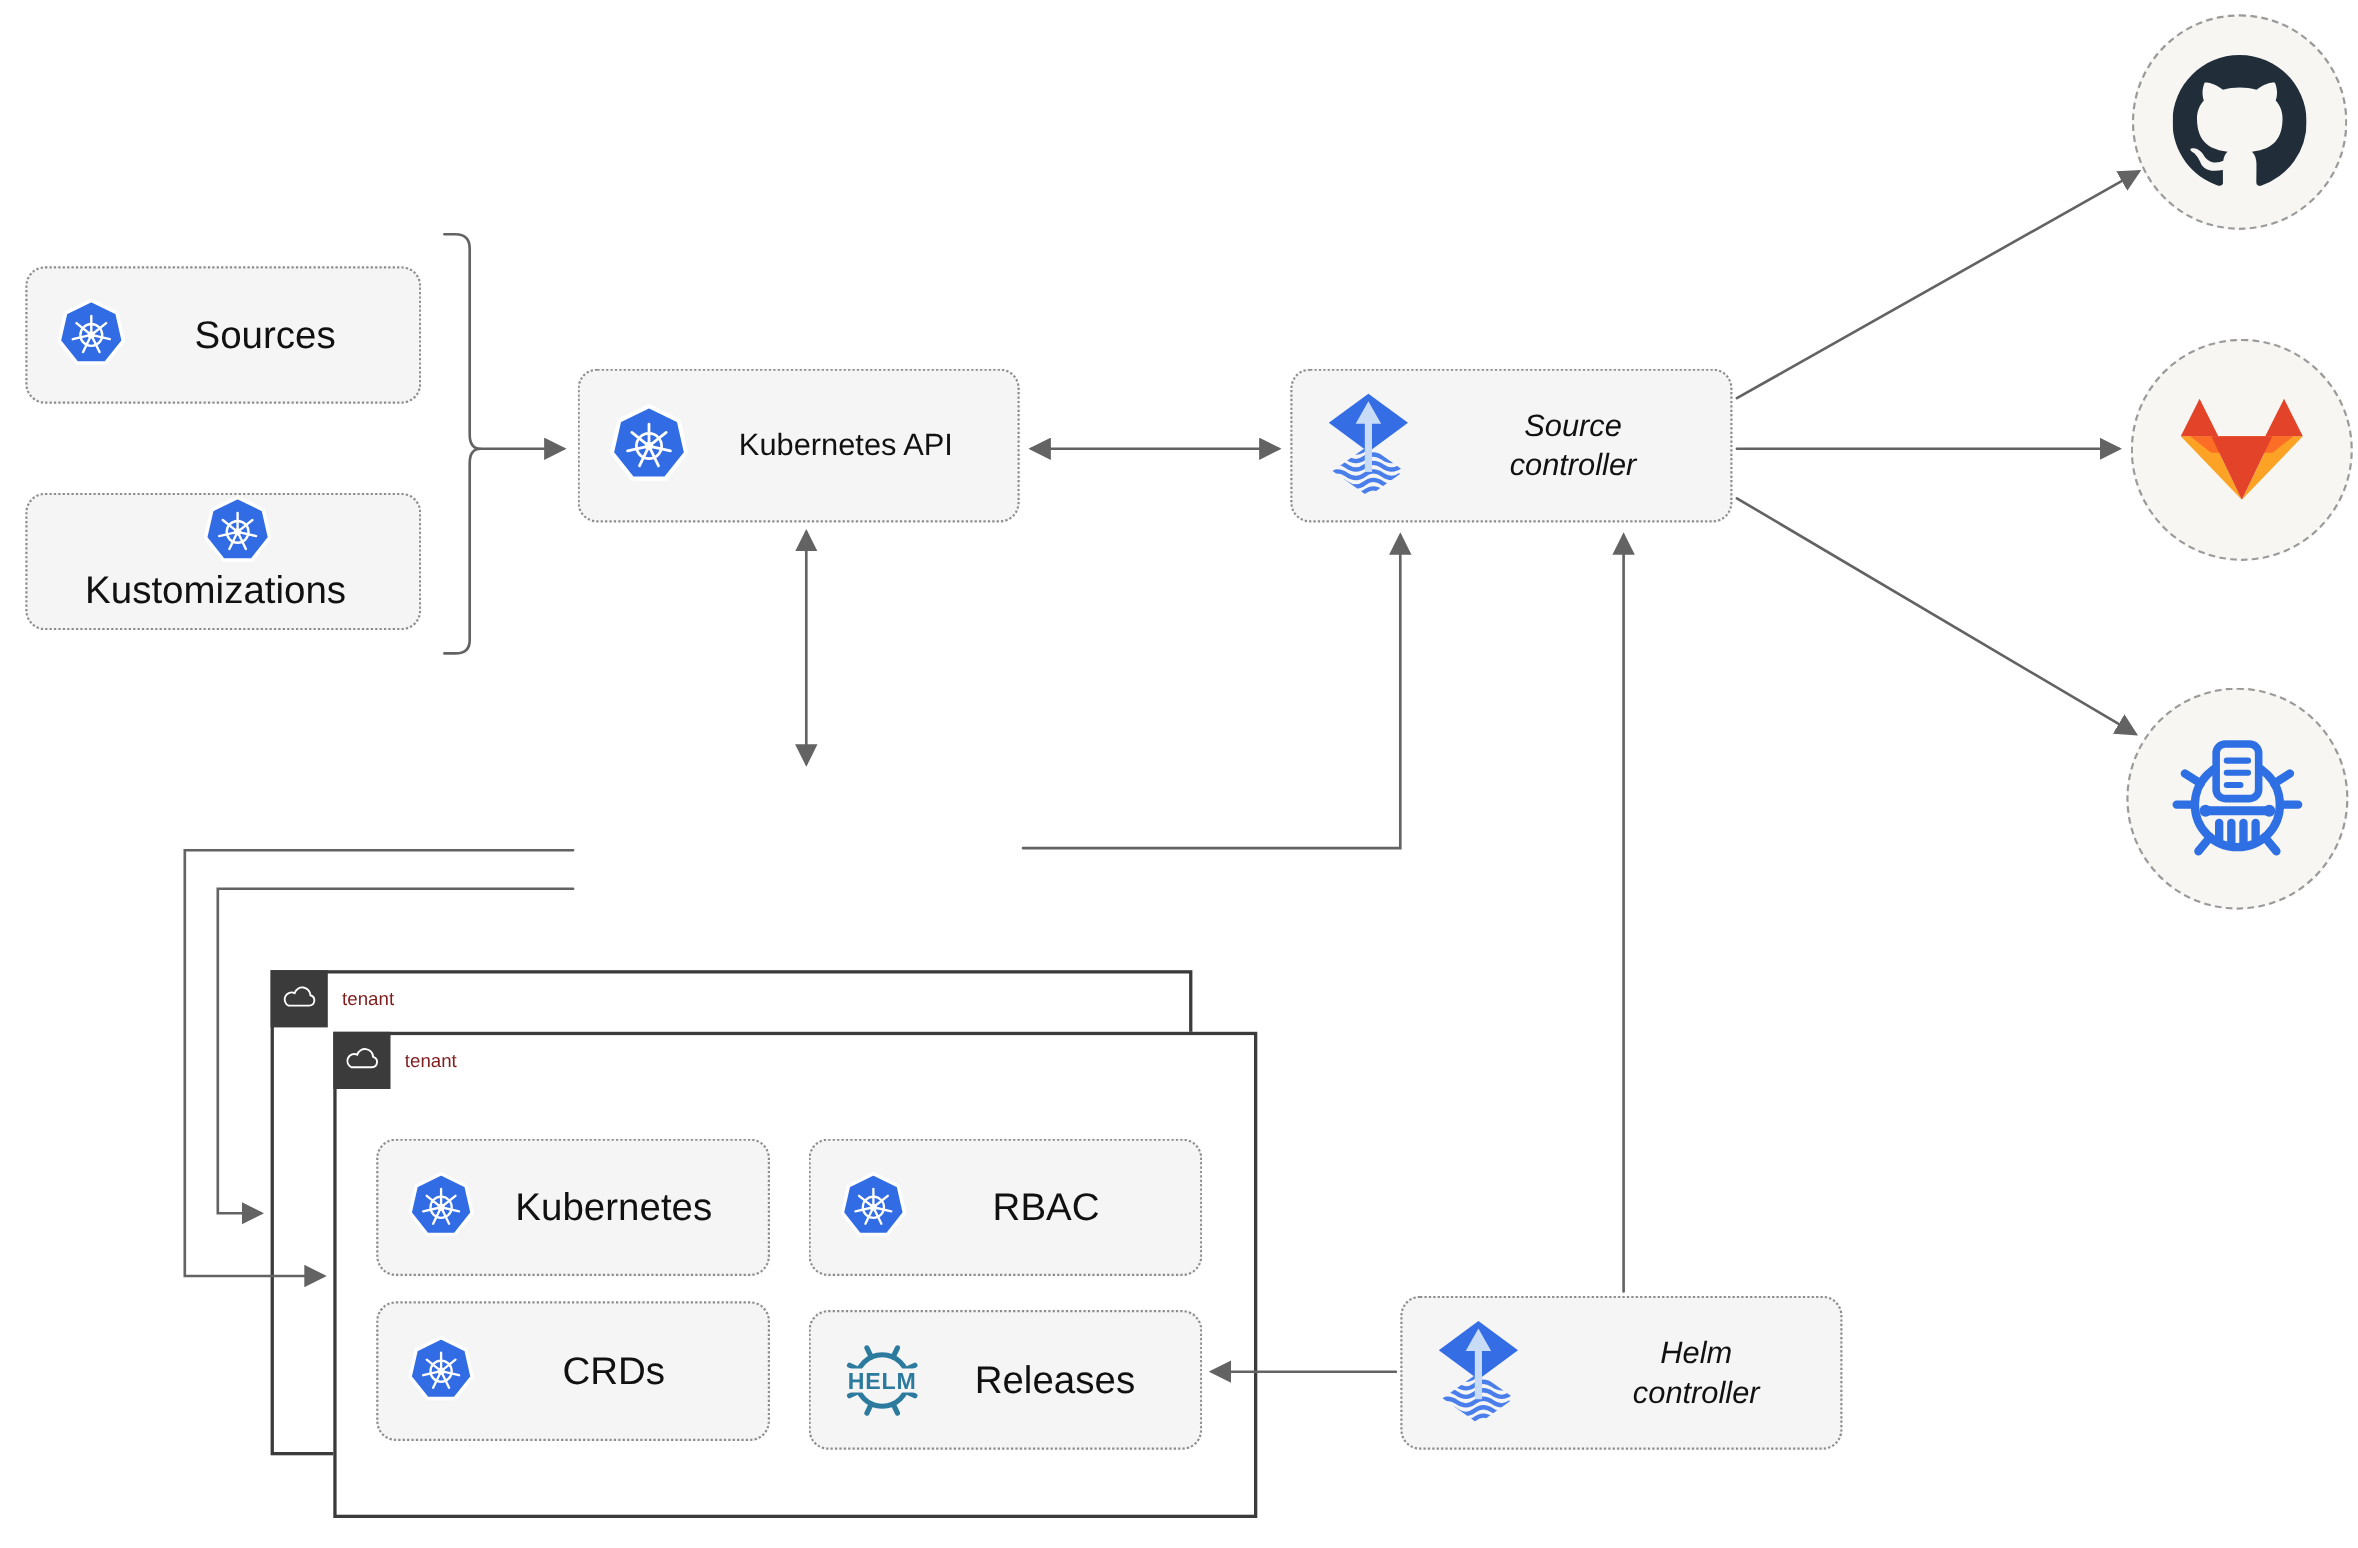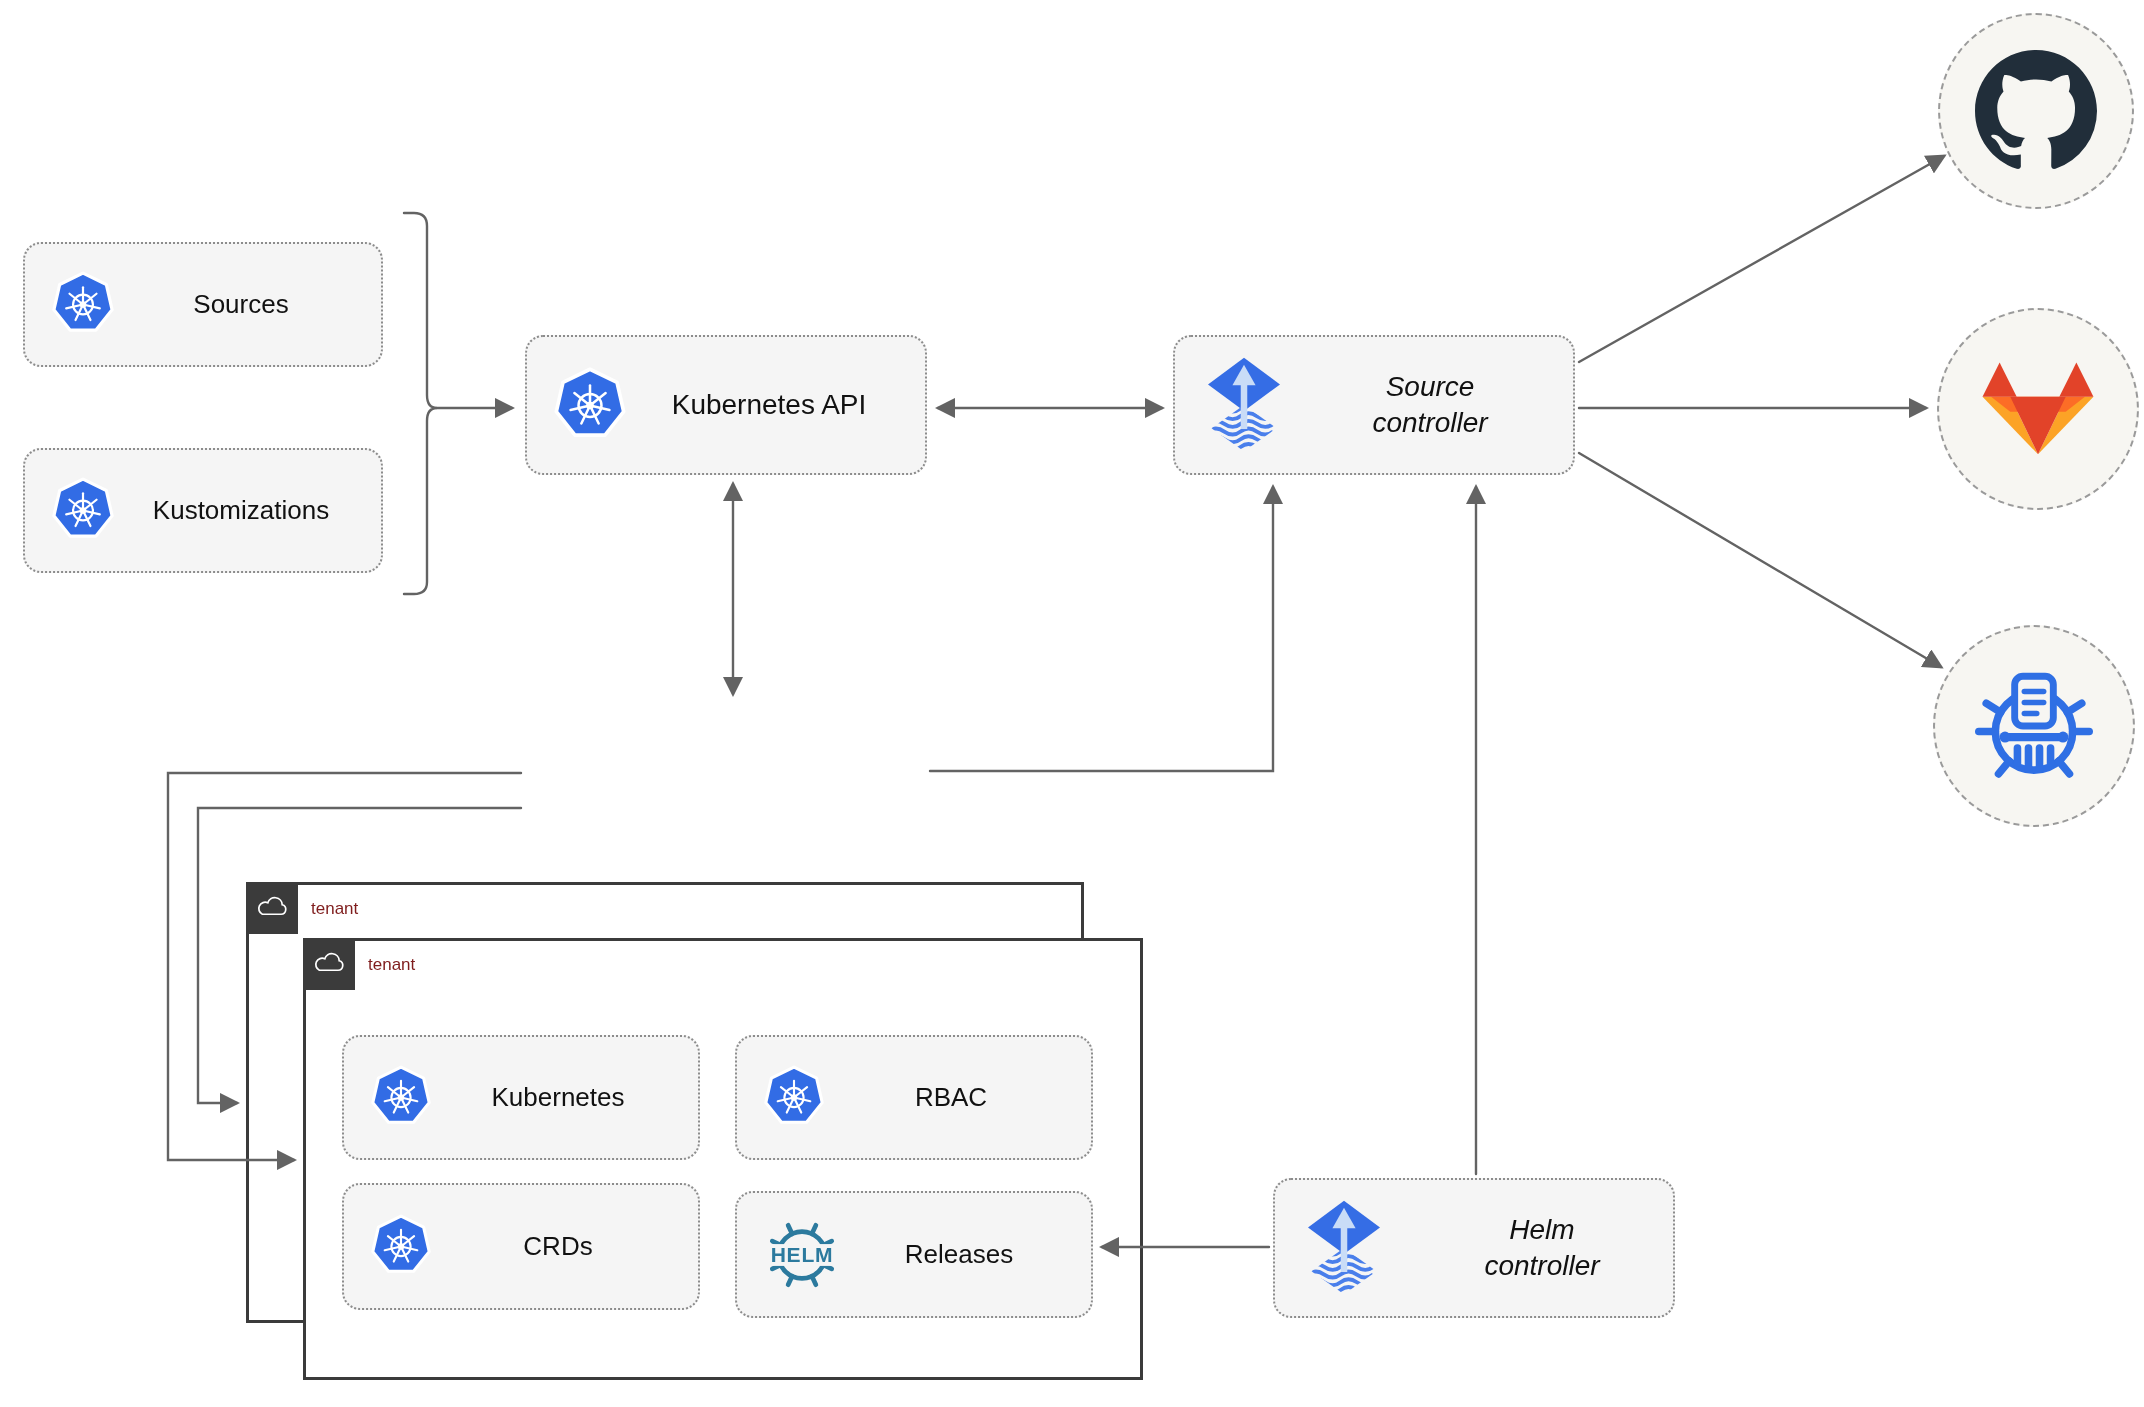--- a/index.html
+++ b/index.html
@@ -3,21 +3,21 @@
 <meta charset="utf-8">
 <style>
   html,body{margin:0;padding:0;background:#ffffff;}
   body{font-family:"Liberation Sans",sans-serif;color:#1a1a1a;}
   #canvas{position:relative;width:2144px;height:1407px;background:#ffffff;overflow:hidden;}
 
   
   .pill{position:absolute;background:#f5f5f5;border:2px dotted #8c8c8c;border-radius:18px;
         display:flex;align-items:center;box-sizing:border-box;z-index:10;}
   .pill .icon{flex:0 0 auto;margin-left:26px;}
-  .pill .lbl{flex:1 1 auto;text-align:center;font-size:26px;color:#111;padding-right:14px;}
+  .pill .lbl{flex:1 1 auto;text-align:center;font-size:35px;color:#111;padding-right:14px;}
   .pill .lbl.big{font-size:28px;line-height:1.3;}
   .lbl.wrap{max-width:180px;margin:0 auto;padding-right:0;font-style:italic;}
 
   
   .provider{position:absolute;border:2px dashed #9a9a9a;border-radius:50%;background:#f7f6f2;
             display:flex;align-items:center;justify-content:center;box-sizing:border-box;z-index:10;}
 
   
   .tenant{position:absolute;background:#ffffff;border:3px solid #3b3b3b;box-sizing:border-box;}
   .tenant .tag{position:absolute;left:-3px;top:-3px;width:52px;height:52px;background:#3b3b3b;
@@ -150,21 +150,21 @@
     <div class="tname">tenant</div>
   </div>
 
   <div class="pill" style="left:23px;top:242px;width:360px;height:125px;">
     <svg class="icon" width="64" height="67">
         <use href="#icon-k8s"></use>
       </svg>
     <div class="lbl">Sources</div>
   </div>
 
-  <div class="pill" style="left:23px;top:448px;width:360px;height:125px;">
+  <div class="pill" style="left:23px;top:448px;width:360px;height:125px;flex-direction:column;">
     <svg class="icon" width="64" height="67">
         <use href="#icon-k8s"></use>
       </svg>
     <div class="lbl">Kustomizations</div>
   </div>
 
   <div class="pill" style="left:525px;top:335px;width:402px;height:140px;">
     <svg class="icon" width="74" height="77">
         <use href="#icon-k8s"></use>
       </svg>

